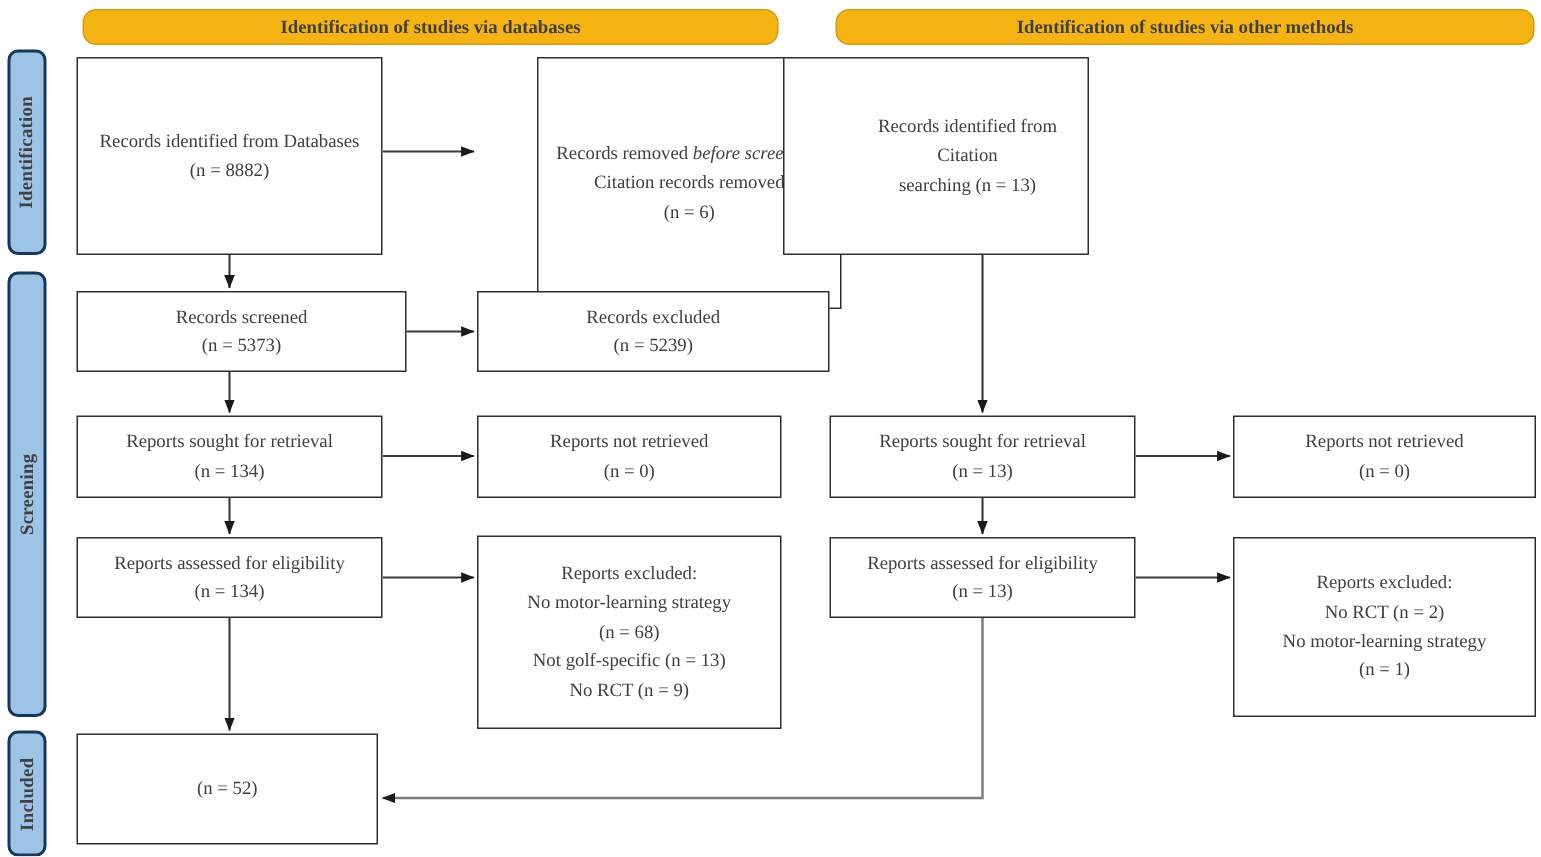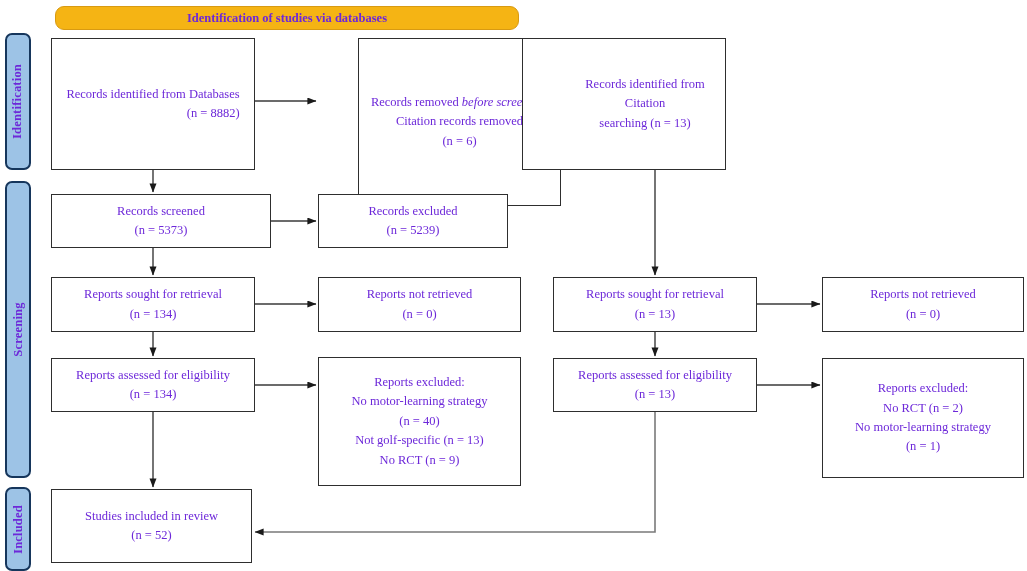--- a/index.html
+++ b/index.html
@@ -1,21 +1,21 @@
 <!DOCTYPE html>
 <html style="--banner-bg: #F5B414; --banner-border: #D89A12; --sidebar-bg: #9DC3E6; --sidebar-border: #16365C;"><head>
 <meta charset="utf-8">
 <style>
   html,body{margin:0;padding:0;background:#ffffff;}
   #canvas{
     position:relative;
     width:1027px;height:571px;
     background:#ffffff;
     font-family:"Liberation Serif","DejaVu Serif",serif;
-    color:#6d28d9;
+    color:#404040;
     overflow:hidden;
   }
   #arrows{position:absolute;left:0;top:0;width:1027px;height:571px;pointer-events:none;}
   .banner{
     position:absolute;top:6px;height:24px;
     background:var(--banner-bg,#F5B414);
     border:1.6px solid var(--banner-border,#D89A12);
     border-radius:9px;
     display:flex;align-items:center;justify-content:center;
     font-weight:bold;font-size:12.5px;
@@ -74,32 +74,35 @@
 
     <line x1="655" y1="170" x2="655" y2="275" stroke="#3a3a3a" stroke-width="1.4" marker-end="url(#ah)"></line>
     <line x1="655" y1="332" x2="655" y2="356" stroke="#3a3a3a" stroke-width="1.4" marker-end="url(#ah)"></line>
 
     <path d="M655,412 L655,532 L255,532" fill="none" stroke="#7a7a7a" stroke-width="1.6" marker-end="url(#ah)"></path>
   </svg>
 
   <div class="banner" style="left:55px;width:464px;">
     <span>Identification of studies via databases</span>
   </div>
+  <div class="banner" style="left:557px;width:466px;">
+    <span>Identification of studies via other methods</span>
+  </div>
 
   <div class="side" style="top:33px;height:137px;">
     <span class="vtext">Identification</span>
   </div>
   <div class="side" style="top:181px;height:297px;">
     <span class="vtext">Screening</span>
   </div>
   <div class="side" style="top:487px;height:84px;">
     <span class="vtext">Included</span>
   </div>
 
-  <div class="box" style="left:51px;top:38px;width:204px;height:132px;text-align:right;">
+  <div class="box" style="left:51px;top:38px;width:204px;height:132px;">
     <div>
       <div>Records identified from Databases</div>
       <div>(n = 8882)</div>
     </div>
   </div>
 
   <div class="box" style="left:318px;top:38px;width:203px;height:168px;margin-left:40px;">
     <div>
       <div><span>Records removed </span><span class="em">before screening</span><span>:</span></div>
       <div>Citation records removed</div>
@@ -114,21 +117,21 @@
     </div>
   </div>
 
   <div class="box" style="left:51px;top:194px;width:220px;height:54px;">
     <div>
       <div>Records screened</div>
       <div>(n = 5373)</div>
     </div>
   </div>
 
-  <div class="box" style="left:318px;top:194px;width:190px;height:54px;">
+  <div class="box" style="left:318px;top:194px;width:235px;height:54px;">
     <div>
       <div>Records excluded</div>
       <div>(n = 5239)</div>
     </div>
   </div>
 
   <div class="box" style="left:51px;top:277px;width:204px;height:55px;">
     <div>
       <div>Reports sought for retrieval</div>
       <div>(n = 134)</div>
@@ -160,21 +163,21 @@
     <div>
       <div>Reports assessed for eligibility</div>
       <div>(n = 134)</div>
     </div>
   </div>
 
   <div class="box" style="left:318px;top:357px;width:203px;height:129px;">
     <div>
       <div>Reports excluded:</div>
       <div>No motor-learning strategy</div>
-      <div>(n = 40)</div>
+      <div>(n = 68)</div>
       <div>Not golf-specific (n = 13)</div>
       <div>No RCT (n = 9)</div>
     </div>
   </div>
 
   <div class="box" style="left:553px;top:358px;width:204px;height:54px;">
     <div>
       <div>Reports assessed for eligibility</div>
       <div>(n = 13)</div>
     </div>
@@ -184,18 +187,17 @@
     <div>
       <div>Reports excluded:</div>
       <div>No RCT (n = 2)</div>
       <div>No motor-learning strategy</div>
       <div>(n = 1)</div>
     </div>
   </div>
 
   <div class="box" style="left:51px;top:489px;width:201px;height:74px;">
     <div>
-      <div>Studies included in review</div>
       <div>(n = 52)</div>
     </div>
   </div>
 
 </div>
 
 </body></html>

